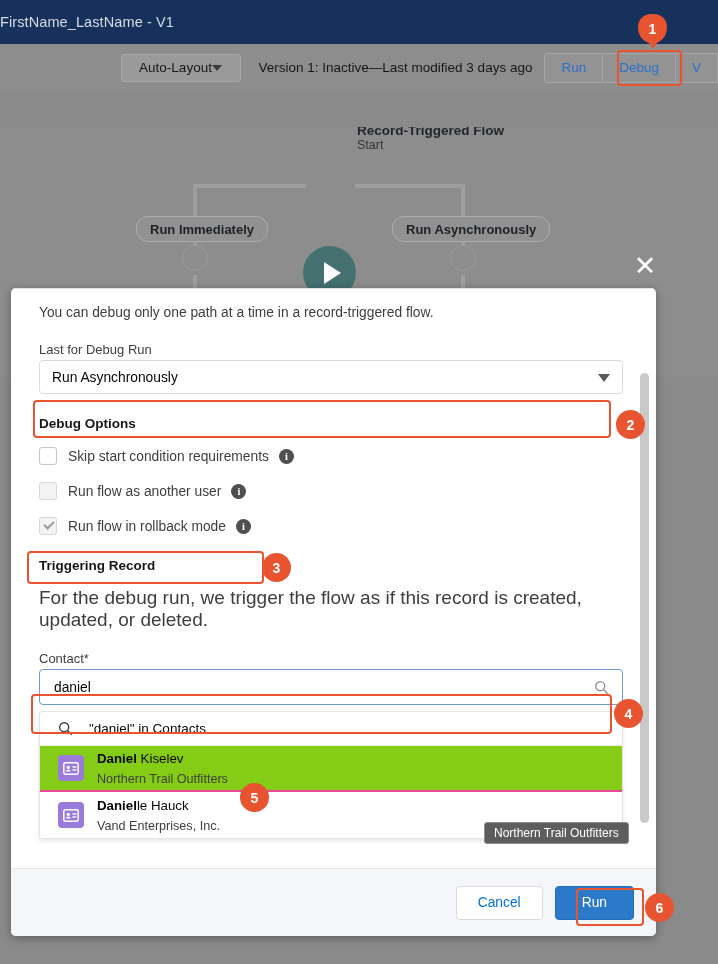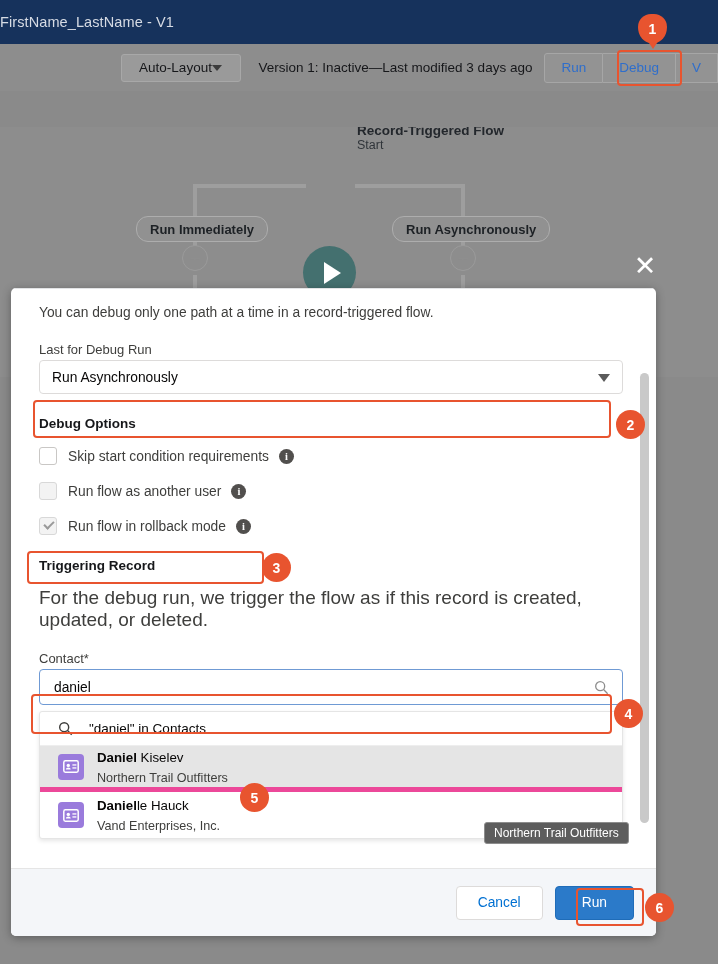--- a/index.html
+++ b/index.html
@@ -152,21 +152,21 @@
     background: #fff; box-shadow: 0 2px 4px rgba(0,0,0,.10);
     overflow: hidden;
   }
   .res-search {
     height: 34px; display: flex; align-items: center; padding: 0 18px;
     font-size: 13.5px; color: #080707; border-bottom: 1px solid #eeeeee;
   }
   .res-item {
     height: 46px; display: flex; align-items: center; padding: 0 18px;
   }
-  .res-item.hl { background: #e5e5e5; border-bottom: 5px solid #ec4899; }
+  .res-item.hl { background: #84cc16; border-bottom: 2px solid #ec4899; }
   .contact-ico {
     width: 26px; height: 26px; border-radius: 4px; background: #9a7bdc;
     flex: 0 0 26px; display: flex; align-items: center; justify-content: center;
     margin-right: 13px;
   }
   .res-text { line-height: 1.25; }
   .res-name { font-size: 13.3px; color: #080707; }
   .res-name b { font-weight: bold; }
   .res-sub { font-size: 12.6px; color: #3e3e3c; }
 

